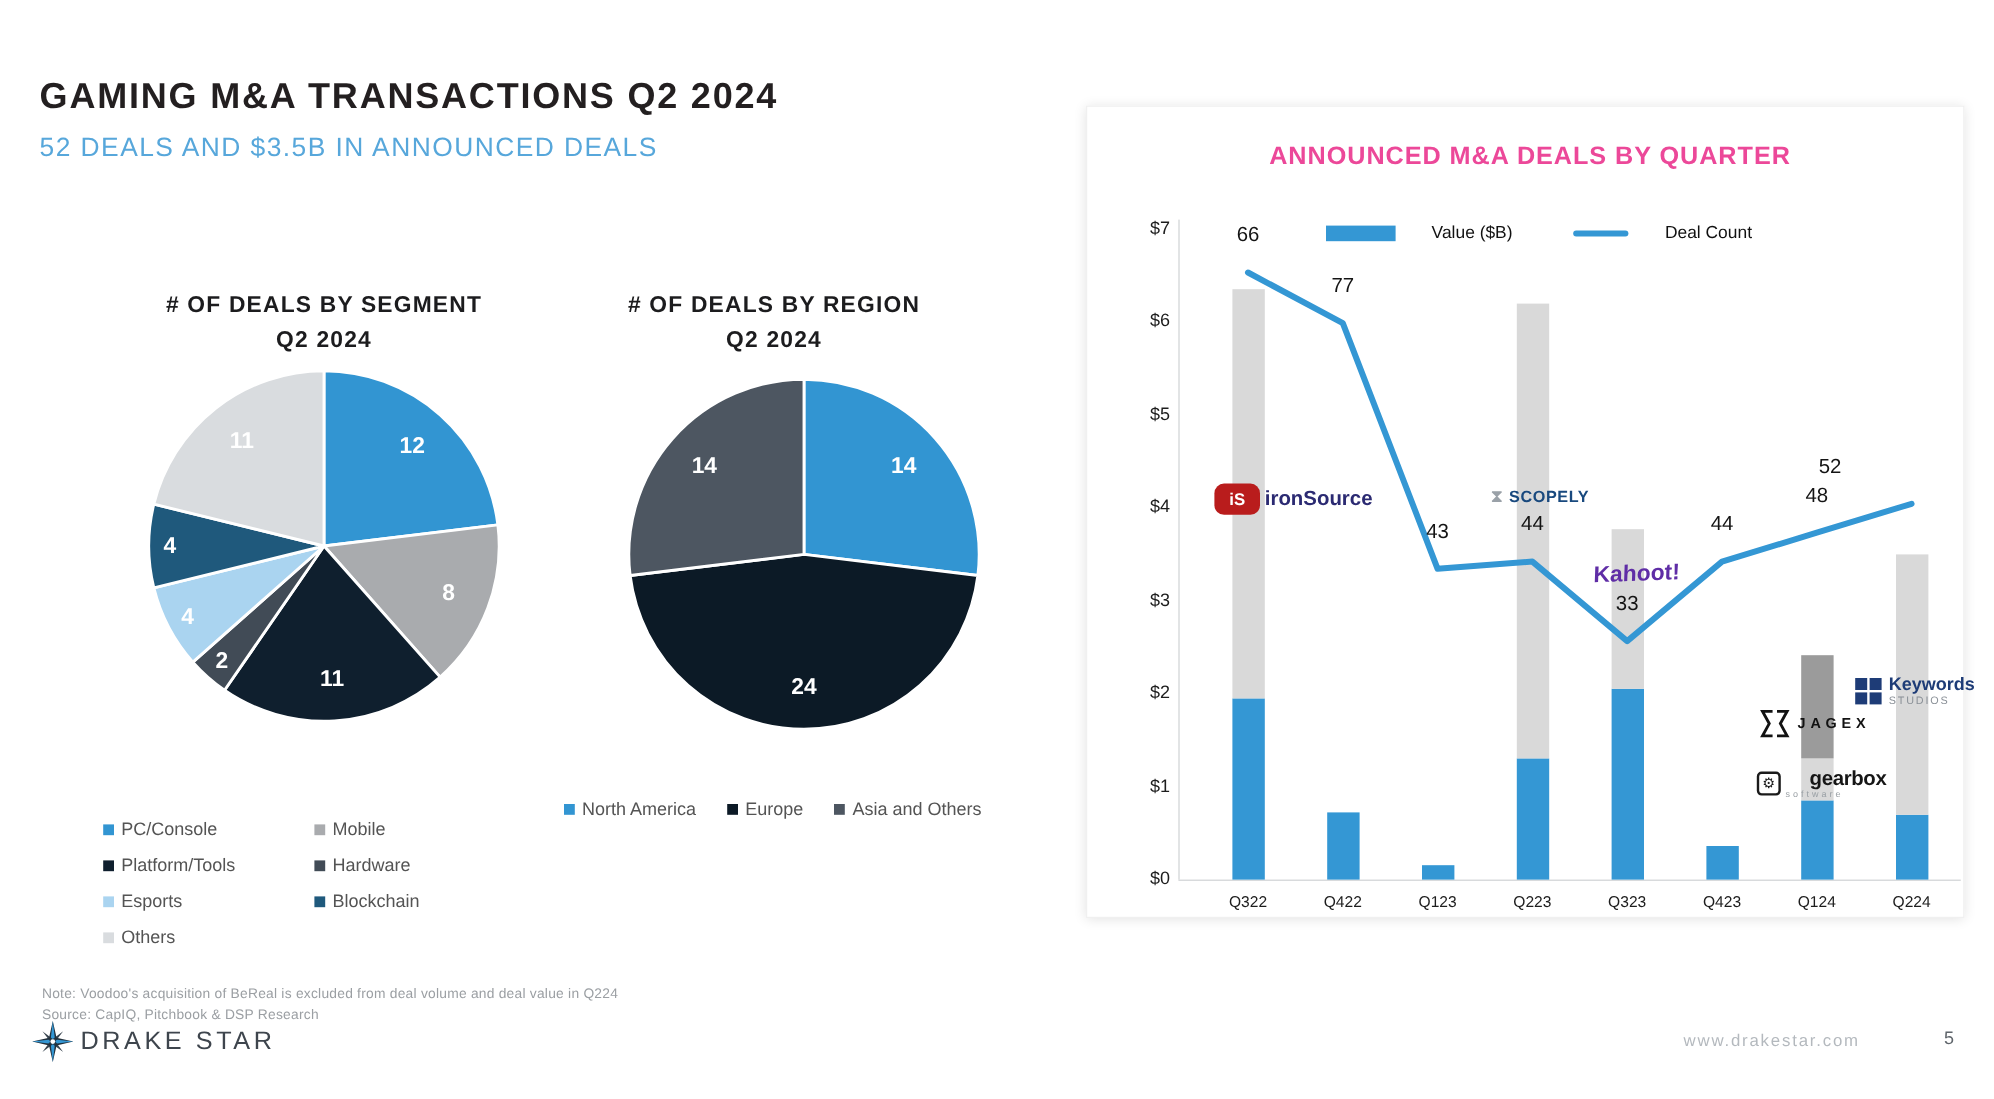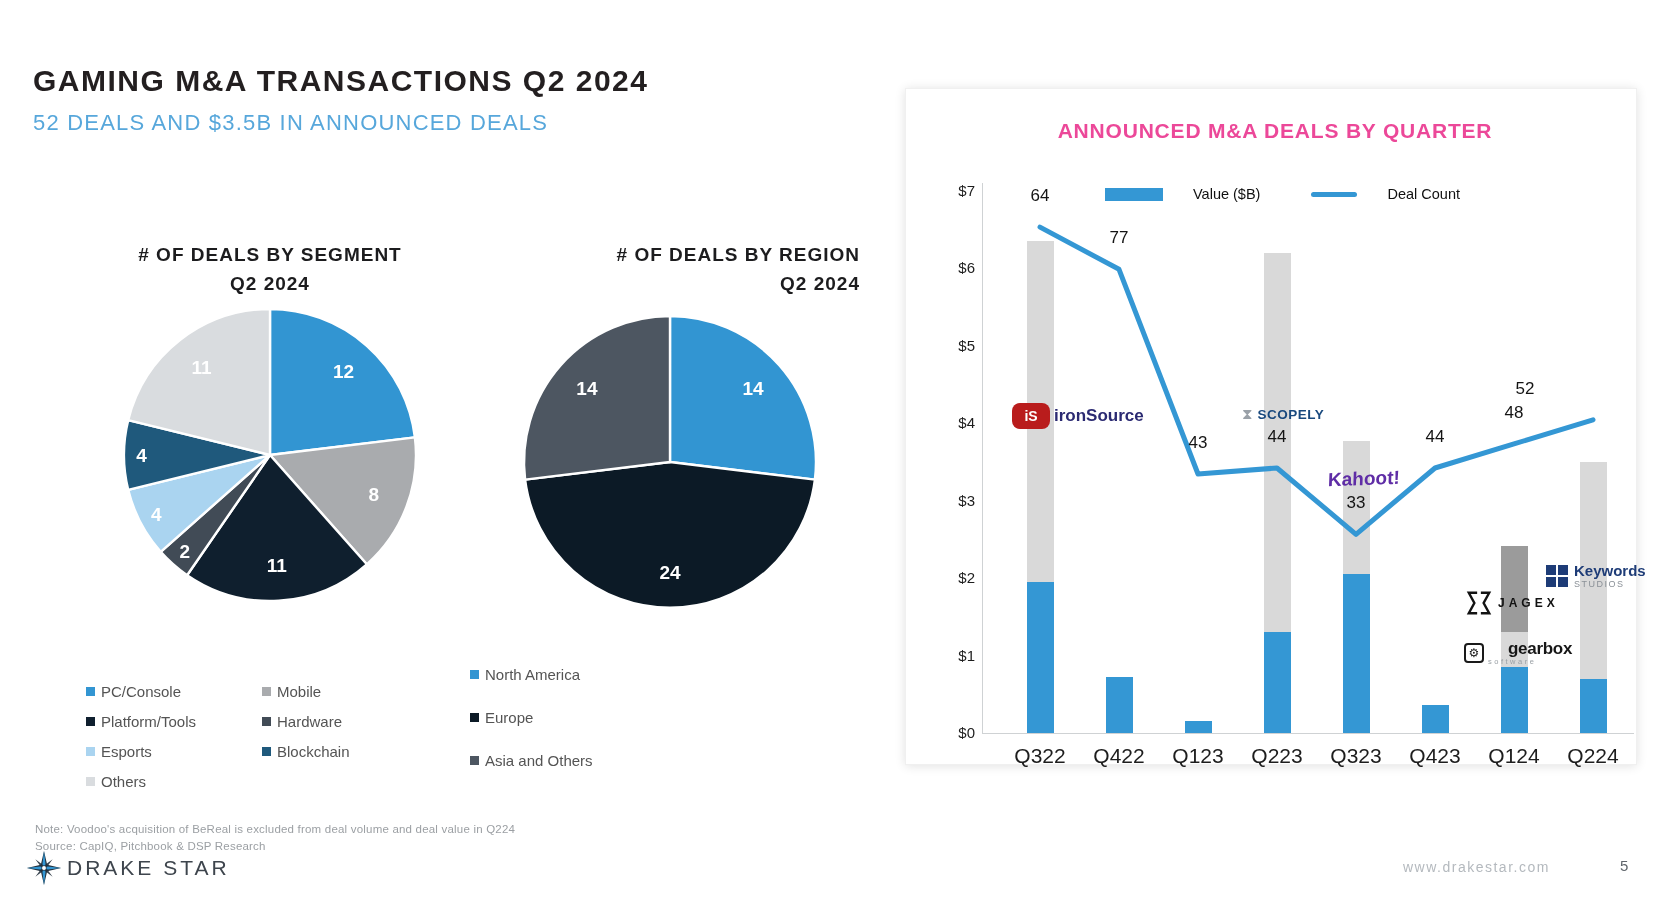--- a/index.html
+++ b/index.html
@@ -10,21 +10,21 @@
   .page-title { position:absolute; left:33px; top:64px; font-size:30px; font-weight:700;
     letter-spacing:1.5px; color:#231f20; }
   .page-subtitle { position:absolute; left:33px; top:110px; font-size:22px; font-weight:400;
     letter-spacing:1.2px; color:#57a7db; }
 
   .pie-title { position:absolute; text-align:center; font-size:19px; font-weight:700;
     letter-spacing:1px; color:#1c1c1e; line-height:29px; }
   .pie-svg { position:absolute; }
 
   .legend-grid { position:absolute; display:grid; grid-template-columns:176px 176px; grid-auto-rows:30px; }
-  .legend-row  { position:absolute; display:flex; gap:26px;flex-direction:column; }
+  .legend-row  { position:absolute; display:flex; gap:26px; }
   .legend-item { display:flex; align-items:center; font-size:15px; color:#545454; white-space:nowrap; }
   .legend-item .sw { width:9px; height:9px; margin-right:6px; flex:0 0 auto; }
 
   .note-line { position:absolute; left:35px; font-size:11.5px; color:#9b9fa3; letter-spacing:0.2px; }
 
   .brand { position:absolute; left:26px; top:850px; display:flex; align-items:center; }
   .brand-text { font-size:21px; letter-spacing:3px; color:#3e454d; font-weight:500; margin-left:5px; }
   .site-url { position:absolute; left:1403px; top:859px; font-size:14px; color:#b4b9be; letter-spacing:1.5px; }
   .page-num { position:absolute; left:1620px; top:857px; font-size:15px; color:#5f6periode捕px; color:#5f656b; }
   .page-num { position:absolute; left:1620px; top:857px; font-size:15px; color:#5f656b; }
@@ -32,21 +32,21 @@
   .chart-card { position:absolute; left:905px; top:88px; width:732px; height:677px; background:#fff;
     box-shadow:0 1px 10px rgba(0,0,0,0.12); border:1px solid #f0f0f0; }
   .chart-title { position:absolute; left:955px; top:119px; width:640px; text-align:center;
     font-size:21px; font-weight:700; letter-spacing:0.8px; color:#ec4899; }
 
   .combo-legend { position:absolute; left:1105px; top:186px; display:flex; align-items:center; font-size:14.5px; color:#111;gap:27px; }
   .combo-legend .bar-sw { width:58px; height:13px; background:#3497d4; margin-right:3px; }
   .combo-legend .line-sw { width:46px; height:5px; border-radius:3px; background:#3497d4; margin-left:24px; margin-right:3px; }
 
   .ytick { position:absolute; width:42px; text-align:right; font-size:15px; color:#1d1d1d; }
-  .xlabel { position:absolute; width:70px; text-align:center; font-size:21px; color:#1d1d1d; }
+  .xlabel { position:absolute; width:70px; text-align:center; font-size:13px; color:#1d1d1d; }
   .axis-line { position:absolute; background:#cfd2d4; }
   .bar-seg { position:absolute; width:27px; }
   .count-label { position:absolute; width:60px; text-align:center; font-size:17px; font-weight:500; color:#141414; }
   .line-overlay { position:absolute; left:982px; top:191px; }
 
   .logo { position:absolute; display:flex; align-items:center; white-space:nowrap; }
   .is-badge { width:38px; height:26px; border-radius:8px; background:#b91c1c; color:#fff; font-weight:700;
     font-size:14px; display:flex; align-items:center; justify-content:center; }
   .is-text { font-size:17px; font-weight:700; color:#2b2a72; margin-left:4px; }
   .scopely-glyph { color:#9aa1a8; font-size:15px; margin-right:5px; }
@@ -116,21 +116,21 @@
       <div class="legend-item">
         <span class="sw" style="background: rgb(31, 89, 124);"></span>
         <span>Blockchain</span>
       </div>
       <div class="legend-item">
         <span class="sw" style="background: rgb(217, 220, 223);"></span>
         <span>Others</span>
       </div>
     </div>
 
-  <div class="pie-title" style="left:520px; top:240px; width:340px;text-align:right;">
+  <div class="pie-title" style="left:475px; top:240px; width:340px;">
     <div># OF DEALS BY REGION</div>
     <div>Q2 2024</div>
   </div>
   <svg class="pie-svg" id="pie1" style="left:520px; top:312px;" width="300" height="300" viewBox="0 0 300 300">
       <path d="M150,150 L150.0,4.0 A146,146 0 0,1 294.9,167.6 Z" fill="#3295d2" stroke="#ffffff" stroke-width="2.4" stroke-linejoin="round"></path>
       <text x="233.0547526170654" y="76.41990984160135" text-anchor="middle" dominant-baseline="central" fill="#ffffff" font-size="19" font-weight="bold">14</text>
       <path d="M150,150 L294.9,167.6 A146,146 0 0,1 5.1,167.6 Z" fill="#0c1a26" stroke="#ffffff" stroke-width="2.4" stroke-linejoin="round"></path>
       <text x="150" y="260.96000000000004" text-anchor="middle" dominant-baseline="central" fill="#ffffff" font-size="19" font-weight="bold">24</text>
       <path d="M150,150 L5.1,167.6 A146,146 0 0,1 150.0,4.0 Z" fill="#4d5661" stroke="#ffffff" stroke-width="2.4" stroke-linejoin="round"></path>
       <text x="66.94524738293462" y="76.41990984160137" text-anchor="middle" dominant-baseline="central" fill="#ffffff" font-size="19" font-weight="bold">14</text>
@@ -189,21 +189,21 @@
       <div class="bar-seg" style="left: 1500.5px; top: 667.184px; height: 65.8155px; background: rgb(52, 151, 212);"></div>
       <div class="bar-seg" style="left: 1500.5px; top: 632.341px; height: 34.8435px; background: rgb(217, 217, 217);"></div>
       <div class="bar-seg" style="left: 1500.5px; top: 545.619px; height: 86.7216px; background: rgb(155, 155, 155);"></div>
       <div class="xlabel" style="left: 1479px; top: 744px;">Q124</div>
       <div class="bar-seg" style="left: 1579.5px; top: 678.799px; height: 54.201px; background: rgb(52, 151, 212);"></div>
       <div class="bar-seg" style="left: 1579.5px; top: 461.995px; height: 216.804px; background: rgb(217, 217, 217);"></div>
       <div class="xlabel" style="left: 1558px; top: 744px;">Q224</div>
       <svg class="line-overlay" width="655" height="548">
         <polyline points="58.0,36.1 137.0,78.3 216.0,283.0 295.0,277.0 374.0,343.3 453.0,277.0 532.0,252.9 611.0,228.8" fill="none" stroke="#3497d4" stroke-width="5" stroke-linejoin="round" stroke-linecap="round"></polyline>
       </svg>
-      <div class="count-label" style="left: 1010px; top: 186.133px;">64</div>
+      <div class="count-label" style="left: 1010px; top: 186.133px;">66</div>
       <div class="count-label" style="left: 1089px; top: 228.289px;">77</div>
       <div class="count-label" style="left: 1168px; top: 433.044px;">43</div>
       <div class="count-label" style="left: 1247px; top: 427.022px;">44</div>
       <div class="count-label" style="left: 1326px; top: 493.267px;">33</div>
       <div class="count-label" style="left: 1405px; top: 427.022px;">44</div>
       <div class="count-label" style="left: 1484px; top: 402.933px;">48</div>
       <div class="count-label" style="left: 1495px; top: 378.844px;">52</div>
     </div>
 
   <div class="logo" style="left:1012px; top:403px;">

